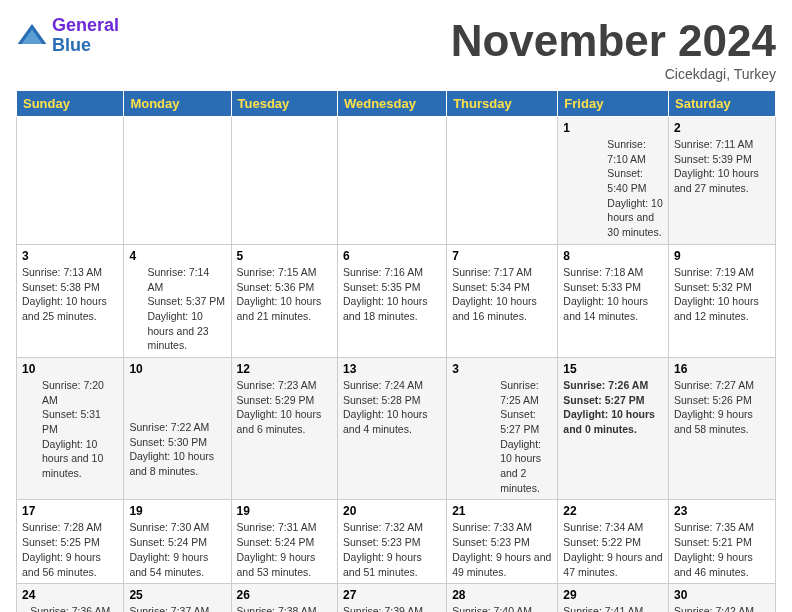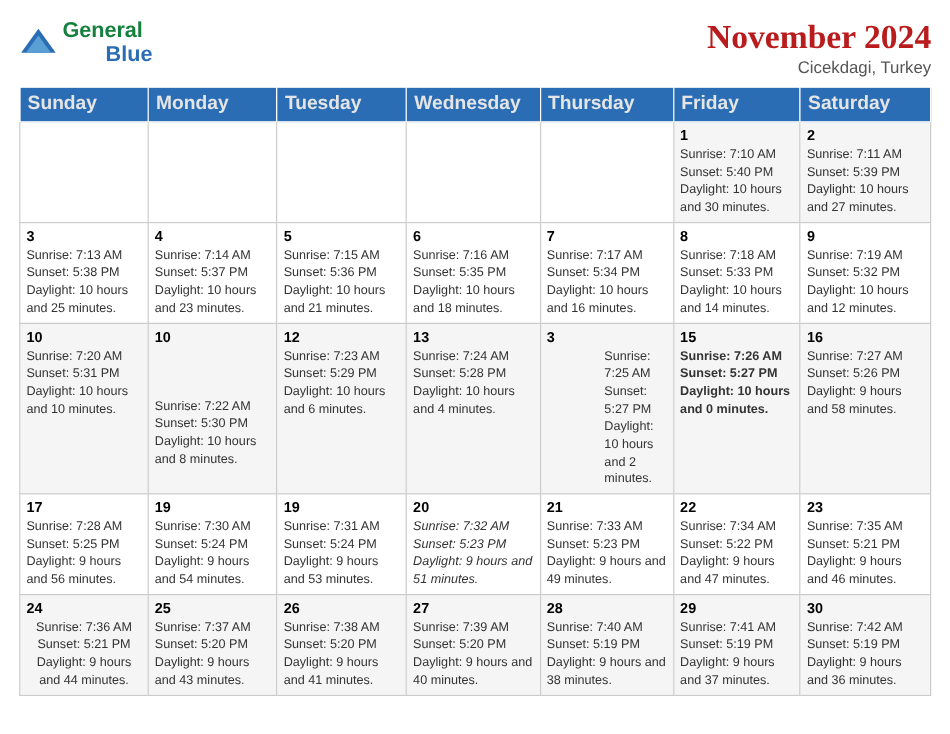--- a/index.html
+++ b/index.html
@@ -19,50 +19,49 @@
     .logo {
       display: flex;
       align-items: center;
       gap: 4px;
     }
     .logo-text {
       font-size: 18px;
       font-weight: bold;
       line-height: 1.1;
     }
-    .logo-text .general { color: #15803d; }
-    .logo-text .blue { color: #2a6db5; margin-left: 36px; }
+    .logo-text .general { color: #6d28d9; }
+    .logo-text .blue { color: #2a6db5; }
     .logo-icon {
       width: 32px;
       height: 32px;
     }
     .title-block {
       text-align: right;
     }
     .month-title {
-      font-size: 28px;
+      font-size: 44px;
       font-weight: bold;
-      color: #b91c1c;
-      font-family: Liberation Serif, serif;
+      color: #404040;
     }
     .subtitle {
       font-size: 14px;
       color: #555;
     }
     table {
       width: 100%;
       border-collapse: collapse;
       font-size: 11px;
     }
     thead tr th {
       background-color: #2a6db5;
-      color: #e5e5e5;
+      color: #fde047;
       padding: 5px 6px;
       text-align: left;
-      font-size: 16px;
+      font-size: 13px;
       font-weight: bold;
       border: 1px solid #fff;
     }
     tbody tr td {
       border: 1px solid #ccc;
       vertical-align: top;
       padding: 4px 5px;
       width: 113px;
       min-height: 70px;
       background: #fff;
@@ -122,41 +121,41 @@
   </thead>
   <tbody id="calendar-body">
   <tr>
         <td class="empty"></td>
         <td class="empty"></td>
         <td class="empty"></td>
         <td class="empty"></td>
         <td class="empty"></td>
         <td>
           <span class="day-num">1</span>
-          <div class="day-info" style="white-space: pre-line;">Sunrise: 7:10 AM
+          <div class="day-info" style="white-space: pre-line; margin-left: 44px;">Sunrise: 7:10 AM
 Sunset: 5:40 PM
 Daylight: 10 hours and 30 minutes.</div>
         </td>
         <td>
           <span class="day-num">2</span>
           <div class="day-info" style="white-space: pre-line;">Sunrise: 7:11 AM
 Sunset: 5:39 PM
 Daylight: 10 hours and 27 minutes.</div>
         </td>
       </tr>
       <tr>
         <td>
           <span class="day-num">3</span>
           <div class="day-info" style="white-space: pre-line;">Sunrise: 7:13 AM
 Sunset: 5:38 PM
 Daylight: 10 hours and 25 minutes.</div>
         </td>
         <td>
           <span class="day-num">4</span>
-          <div class="day-info" style="white-space: pre-line;">Sunrise: 7:14 AM
+          <div class="day-info" style="white-space: pre-line; margin-left: 18px;">Sunrise: 7:14 AM
 Sunset: 5:37 PM
 Daylight: 10 hours and 23 minutes.</div>
         </td>
         <td>
           <span class="day-num">5</span>
           <div class="day-info" style="white-space: pre-line;">Sunrise: 7:15 AM
 Sunset: 5:36 PM
 Daylight: 10 hours and 21 minutes.</div>
         </td>
         <td>
@@ -180,21 +179,21 @@
         <td>
           <span class="day-num">9</span>
           <div class="day-info" style="white-space: pre-line;">Sunrise: 7:19 AM
 Sunset: 5:32 PM
 Daylight: 10 hours and 12 minutes.</div>
         </td>
       </tr>
       <tr>
         <td>
           <span class="day-num">10</span>
-          <div class="day-info" style="white-space: pre-line;">Sunrise: 7:20 AM
+          <div class="day-info" style="white-space: pre-line; margin-left: 20px;">Sunrise: 7:20 AM
 Sunset: 5:31 PM
 Daylight: 10 hours and 10 minutes.</div>
         </td>
         <td>
           <span class="day-num">10</span>
           <div class="day-info" style="white-space: pre-line; margin-top: 44px;">Sunrise: 7:22 AM
 Sunset: 5:30 PM
 Daylight: 10 hours and 8 minutes.</div>
         </td>
         <td>
@@ -242,21 +241,21 @@
 Daylight: 9 hours and 54 minutes.</div>
         </td>
         <td>
           <span class="day-num">19</span>
           <div class="day-info" style="white-space: pre-line;">Sunrise: 7:31 AM
 Sunset: 5:24 PM
 Daylight: 9 hours and 53 minutes.</div>
         </td>
         <td>
           <span class="day-num">20</span>
-          <div class="day-info" style="white-space: pre-line; font-style: italic;">Sunrise: 7:32 AM
+          <div class="day-info" style="white-space: pre-line;">Sunrise: 7:32 AM
 Sunset: 5:23 PM
 Daylight: 9 hours and 51 minutes.</div>
         </td>
         <td>
           <span class="day-num">21</span>
           <div class="day-info" style="white-space: pre-line;">Sunrise: 7:33 AM
 Sunset: 5:23 PM
 Daylight: 9 hours and 49 minutes.</div>
         </td>
         <td>

